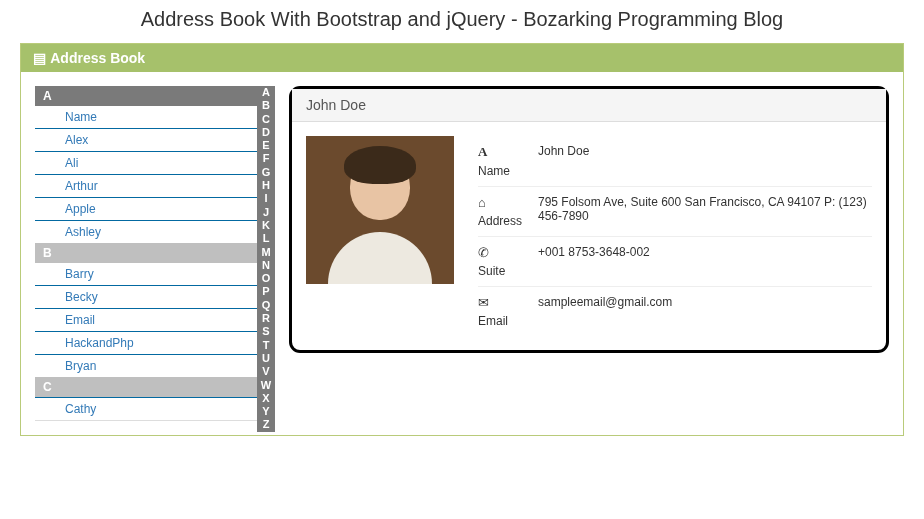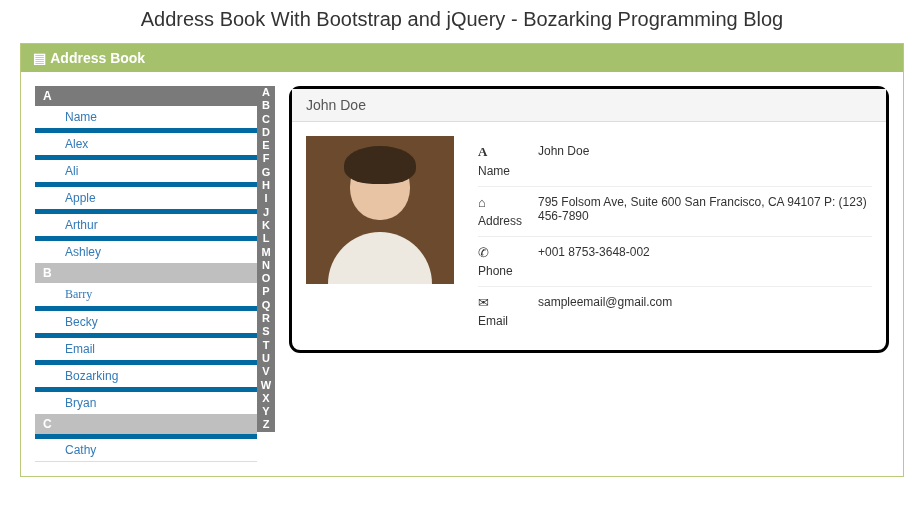--- a/index.html
+++ b/index.html
@@ -9,21 +9,21 @@
 .panel-header { background: #a6c16b; color: #fff; padding: 6px 12px; font-size: 14px; font-weight: bold; display: flex; align-items: center; }
 .panel-header .hicon { margin-right: 4px; }
 .panel-body { padding: 14px; display: flex; gap: 14px; }
 .left-col { width: 240px; position: relative; }
 .alpha-index { position: absolute; top: 0; right: 0; width: 18px; background: #7a7a7a; color: #fff; text-align: center; font-size: 11px; font-weight: bold; line-height: 13.3px; }
 .alpha-index div { cursor: pointer; }
 .contact-list { margin-right: 18px; border-bottom: 1px solid #ddd; }
 .section-header { color: #fff; font-weight: bold; padding: 3px 8px; font-size: 12px; }
 .section-header.dark { background: #7a7a7a; }
 .section-header.light { background: #bfbfbf; }
-.contact-item { padding: 4px 8px 4px 30px; color: #337ab7; border-top: 5px solid #0369a1; font-size: 12px; cursor: pointer; }
+.contact-item { padding: 4px 8px 4px 30px; color: #337ab7; border-top: 1px solid #0369a1; font-size: 12px; cursor: pointer; }
 .contact-item:first-of-type { border-top: none; }
 .right-col { flex: 1; }
 .card { border: 3px solid #000000; border-radius: 11px; }
 .card-header { background: #f5f5f5; border-bottom: 1px solid #ddd; padding: 8px 14px; color: #555; font-size: 14px; }
 .card-body { padding: 14px; display: flex; gap: 24px; }
 .avatar { width: 148px; height: 148px; background: #6b4a2d; position: relative; overflow: hidden; }
 .avatar::before { content: ""; position: absolute; top: 18px; left: 44px; width: 60px; height: 66px; background: #e8c4a4; border-radius: 50% 50% 48% 48%; }
 .avatar::after { content: ""; position: absolute; top: 96px; left: 22px; width: 104px; height: 70px; background: #ede9e0; border-radius: 60px 60px 0 0; }
 .avatar .hair { position: absolute; top: 10px; left: 38px; width: 72px; height: 38px; background: #3b2a1a; border-radius: 50% 50% 40% 40%; }
 .info { flex: 1; }
@@ -72,28 +72,28 @@
           <div>W</div>
           <div>X</div>
           <div>Y</div>
           <div>Z</div>
         </div>
       <div class="contact-list" id="contact-list">
           <div class="section-header dark">A</div>
           <div class="contact-item" style="border-top: none;">Name</div>
           <div class="contact-item">Alex</div>
           <div class="contact-item">Ali</div>
+          <div class="contact-item">Arthur</div>
           <div class="contact-item">Apple</div>
-          <div class="contact-item">Arthur</div>
           <div class="contact-item">Ashley</div>
           <div class="section-header light">B</div>
-          <div class="contact-item" style="border-top: none; font-family: Liberation Serif, serif;">Barry</div>
+          <div class="contact-item" style="border-top: none;">Barry</div>
           <div class="contact-item">Becky</div>
           <div class="contact-item">Email</div>
-          <div class="contact-item">Bozarking</div>
+          <div class="contact-item">HackandPhp</div>
           <div class="contact-item">Bryan</div>
           <div class="section-header light">C</div>
           <div class="contact-item">Cathy</div>
         </div>
     </div>
     <div class="right-col">
       <div class="card">
         <div class="card-header">John Doe</div>
         <div class="card-body">
           <div class="avatar">
@@ -110,21 +110,21 @@
             <div class="info-row">
               <div class="info-label">
                 <span class="icn">⌂</span>
                 <span class="lbl">Address</span>
               </div>
               <div class="info-value">795 Folsom Ave, Suite 600 San Francisco, CA 94107 P: (123) 456-7890</div>
             </div>
             <div class="info-row">
               <div class="info-label">
                 <span class="icn">✆</span>
-                <span class="lbl">Phone</span>
+                <span class="lbl">Suite</span>
               </div>
               <div class="info-value">+001 8753-3648-002</div>
             </div>
             <div class="info-row">
               <div class="info-label">
                 <span class="icn">✉</span>
                 <span class="lbl">Email</span>
               </div>
               <div class="info-value">sampleemail@gmail.com</div>
             </div>

